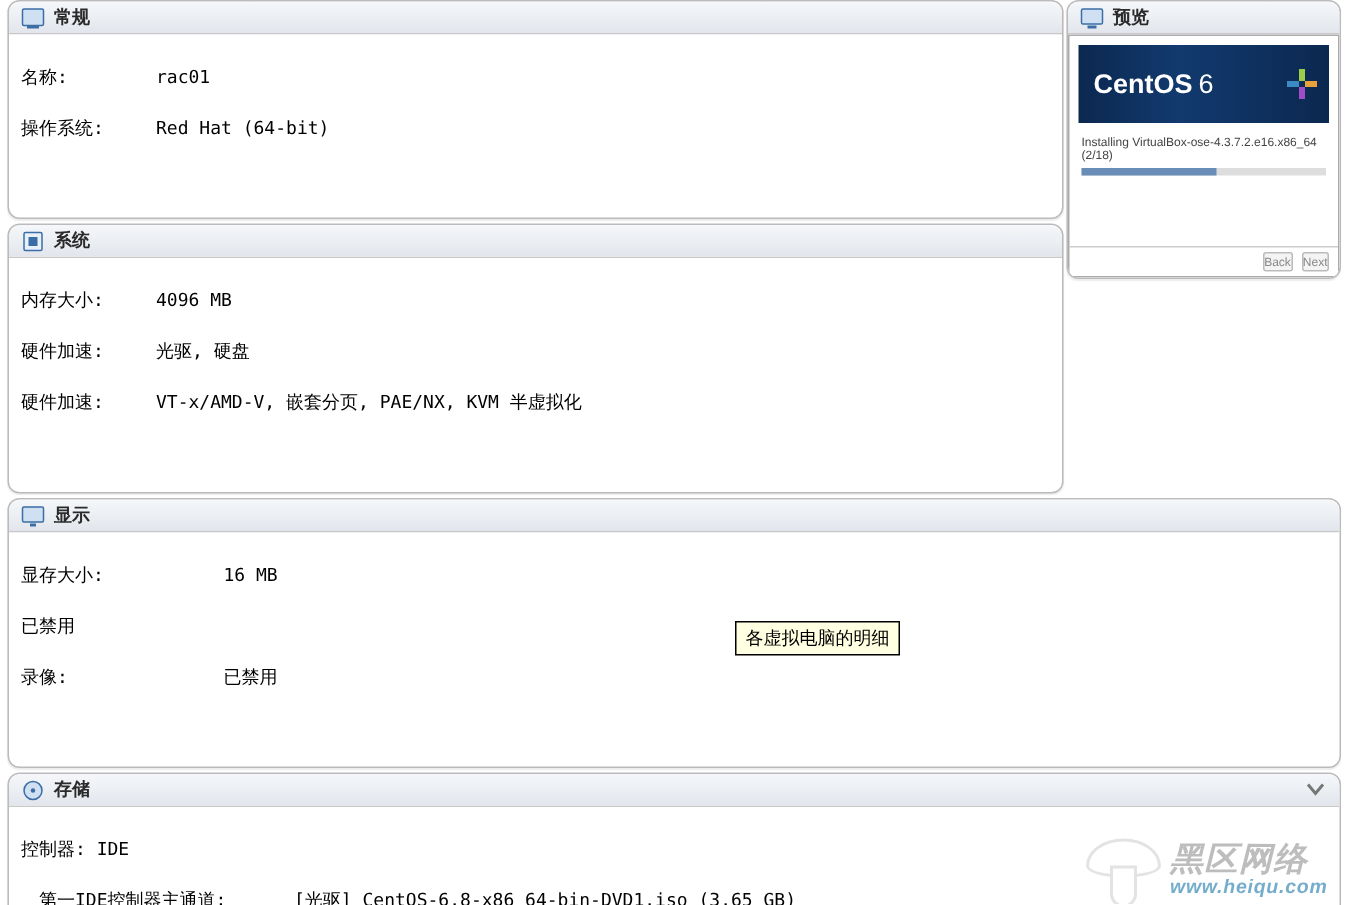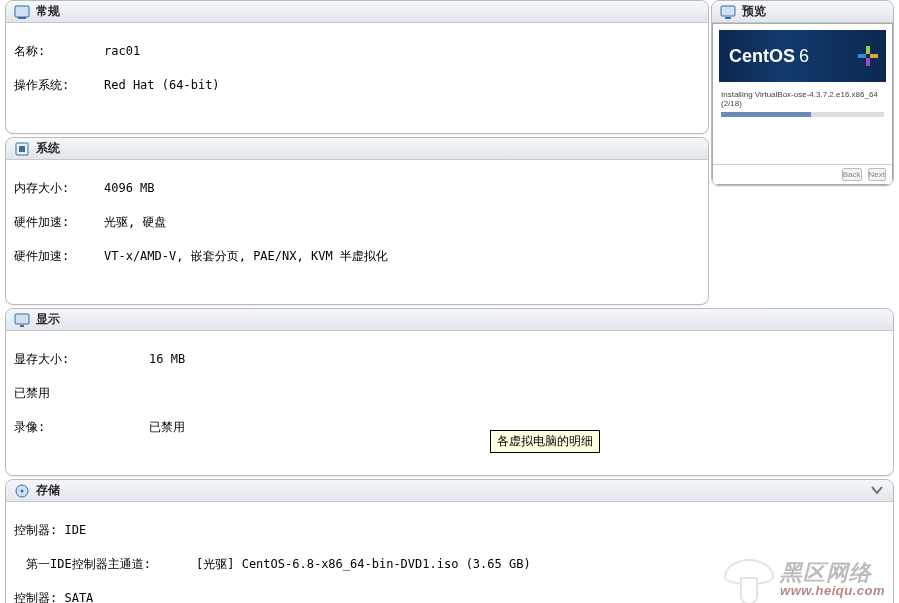--- a/index.html
+++ b/index.html
@@ -3,43 +3,43 @@
 <meta charset="utf-8">
 <style>
 html,body{margin:0;padding:0;font-family:"Microsoft YaHei",SimSun,sans-serif;font-size:12px;background:#fff;color:#000}
 .wrap{display:flex;gap:2px;padding:0 5px}
 .main{flex:1;min-width:0}
 .side{width:183px}
 .panel{border:1px solid #bbb;border-radius:8px;margin:0 0 3px 0;box-shadow:0 1px 1px rgba(0,0,0,.08);background:#fff;overflow:hidden}
 .hdr{display:flex;align-items:center;gap:6px;padding:2px 8px;background:linear-gradient(#f5f7fa,#e2e6ec);border-bottom:1px solid #c8c8c8;border-radius:8px 8px 0 0;font-weight:bold;position:relative}
 .hdr .title{color:#2a2a2a}
 .hdr svg{flex-shrink:0}
-.body{padding:3px 8px 5px 8px;font-family:"NSimSun",SimSun,monospace;line-height:17px;white-space:pre}
+.body{padding:3px 8px 17px 8px;font-family:"NSimSun",SimSun,monospace;line-height:17px;white-space:pre}
 .row{display:flex}
 .lbl{width:90px}
 .lbl2{width:135px}
 .chev{position:absolute;right:8px;top:3px;cursor:pointer}
 .preview-img{margin:0;border:1px solid #aaa;background:#fff;height:160px;display:flex;flex-direction:column}
 .centos{margin:6px;height:52px;background:linear-gradient(90deg,#0b2850 0%,#123a6e 40%,#0b2850 100%);display:flex;align-items:center;padding:0 10px;color:#fff;font-family:Arial,sans-serif;font-weight:bold;font-size:18px;position:relative}
 .centos .six{font-weight:normal;margin-left:4px}
 .centos .glyph{position:absolute;right:8px;top:16px;width:20px;height:20px}
 .installtxt{font-size:8px;color:#444;padding:2px 8px}
 .prog{height:5px;margin:2px 8px;background:#ddd;position:relative}
 .prog .bar{position:absolute;left:0;top:0;bottom:0;width:55%;background:#6a8db8}
 .statusbar{margin-top:auto;border-top:1px solid #ccc;padding:3px 6px;display:flex;justify-content:flex-end;gap:6px}
 .minibtn{border:1px solid #bbb;border-radius:2px;font-size:8px;padding:1px 0;background:#f4f4f4;color:#888}
 .full{margin:0 5px 3px 5px}
-.tooltip{position:absolute;left:490px;top:430px;background:#ffffe1;border:1px solid #000;padding:2px 6px;font-size:12px;font-family:SimSun,sans-serif}
+.tooltip{position:absolute;left:490px;top:414px;background:#ffffe1;border:1px solid #000;padding:2px 6px;font-size:12px;font-family:SimSun,sans-serif}
 .watermark{position:fixed;right:14px;bottom:0;display:flex;align-items:center;gap:8px;opacity:.55;pointer-events:none}
 .wm-logo{width:50px;height:48px;position:relative}
 .wm-cap{width:46px;height:22px;background:#fff;border:2px solid #ccc;border-radius:50% 50% 48% 48%/70% 70% 30% 30%;position:absolute;top:4px;left:2px}
 .wm-stem{width:14px;height:24px;background:#fff;border:2px solid #ccc;border-radius:0 0 10px 10px;position:absolute;top:22px;left:18px}
 .wm-txt{font-family:"Microsoft YaHei",Arial;text-align:left;line-height:1.05}
 .wm-cn{font-size:22px;font-weight:bold;font-style:italic;color:#888;letter-spacing:1px}
-.wm-en{font-size:13px;font-weight:bold;font-style:italic;color:#7f1d1d;letter-spacing:.5px}
+.wm-en{font-size:13px;font-weight:bold;font-style:italic;color:#0369a1;letter-spacing:.5px}
 </style>
 </head>
 <body>
 
 <div class="wrap">
   <div class="main">
 
     <div class="panel">
       <div class="hdr">
         <svg width="16" height="16">

